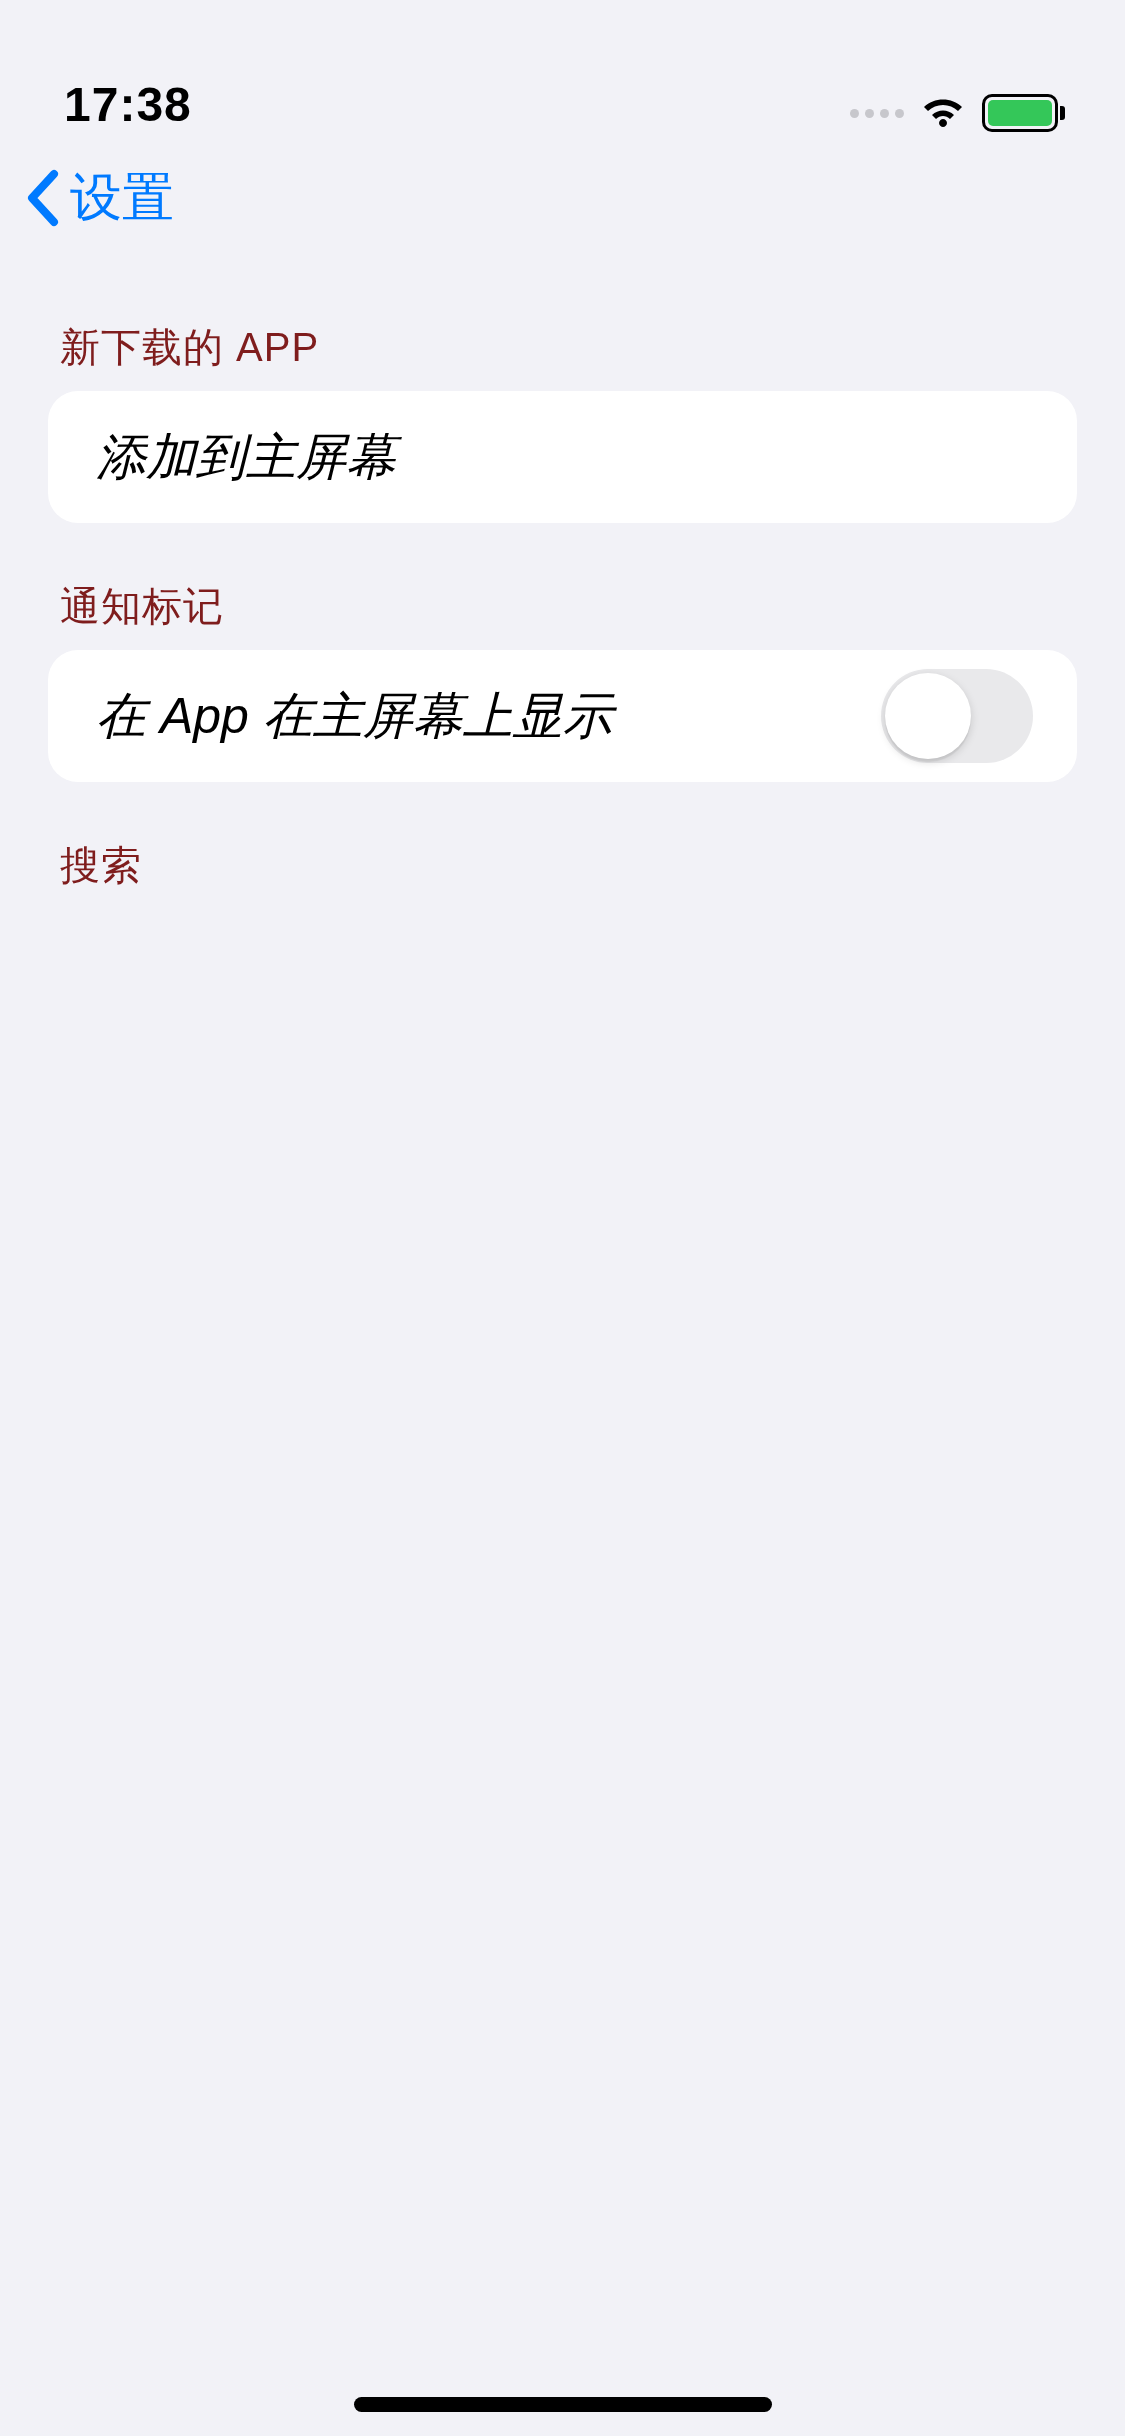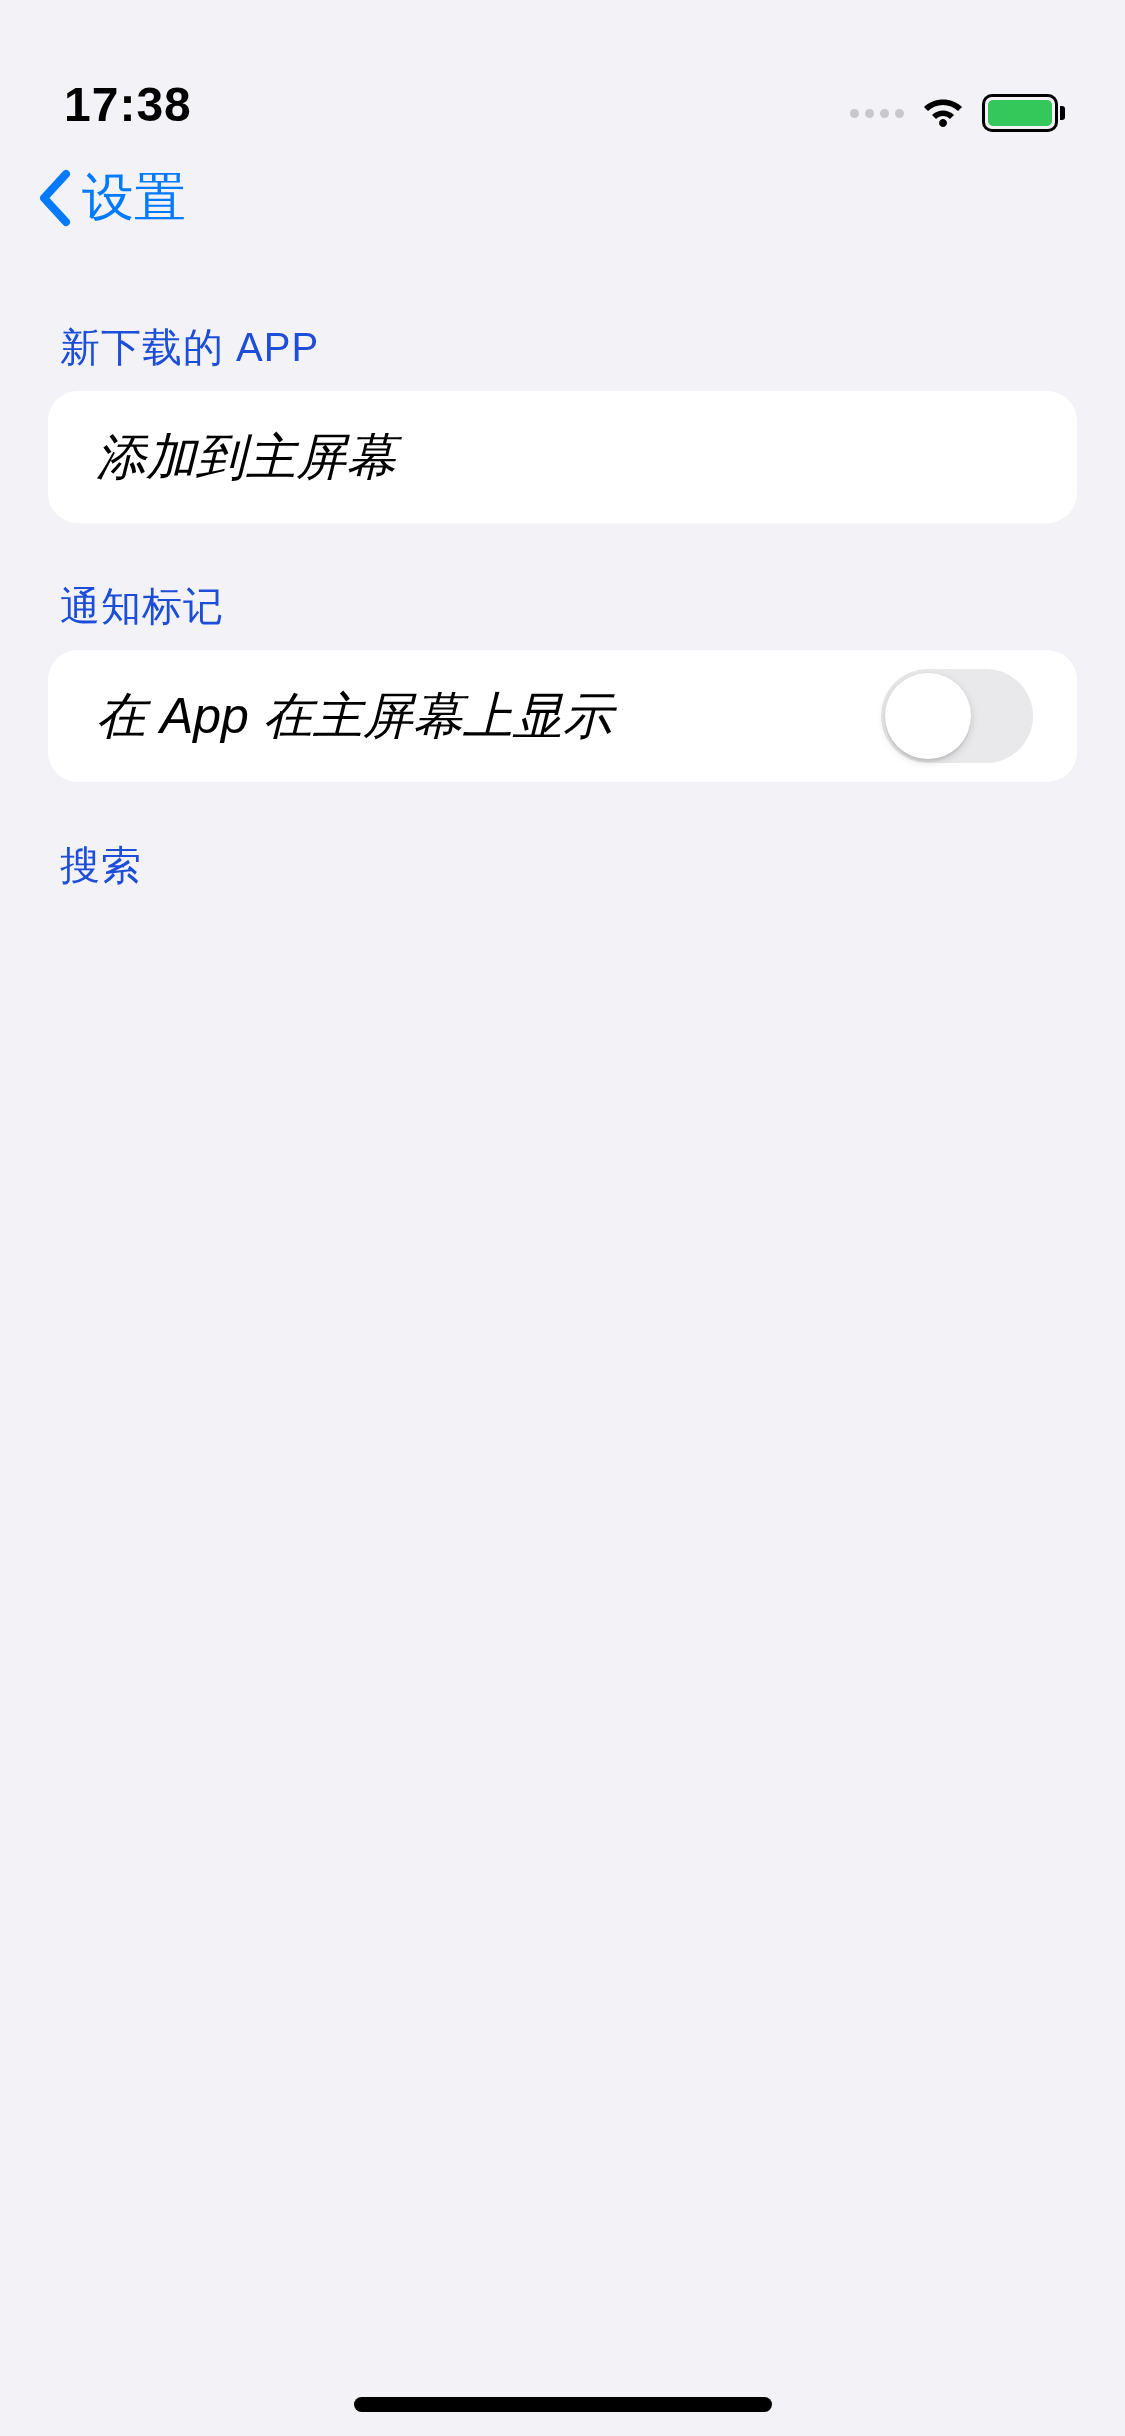--- a/index.html
+++ b/index.html
@@ -72,21 +72,21 @@
       margin-left: 2px;
     }
     .nav-bar {
       height: 132px;
       position: relative;
       display: flex;
       align-items: center;
     }
     .back-btn {
       position: absolute;
-      left: 36px;
+      left: 24px;
       display: flex;
       align-items: center;
       gap: 8px;
       color: #007aff;
     }
     .back-chevron svg { display: block; }
     .back-label {
       font-size: 52px;
       font-weight: 400;
       color: #007aff;
@@ -96,21 +96,21 @@
       text-align: center;
       font-size: 52px;
       font-weight: 600;
       color: #000;
     }
     .content {
       padding: 0 48px;
     }
     .section-header {
       font-size: 40px;
-      color: #1d4ed8;
+      color: #7f1d1d;
       padding: 56px 12px 16px 12px;
       letter-spacing: 1px;
     }
     .section-group {
       background: #fff;
       border-radius: 30px;
       overflow: hidden;
     }
     .row {
       min-height: 132px;

